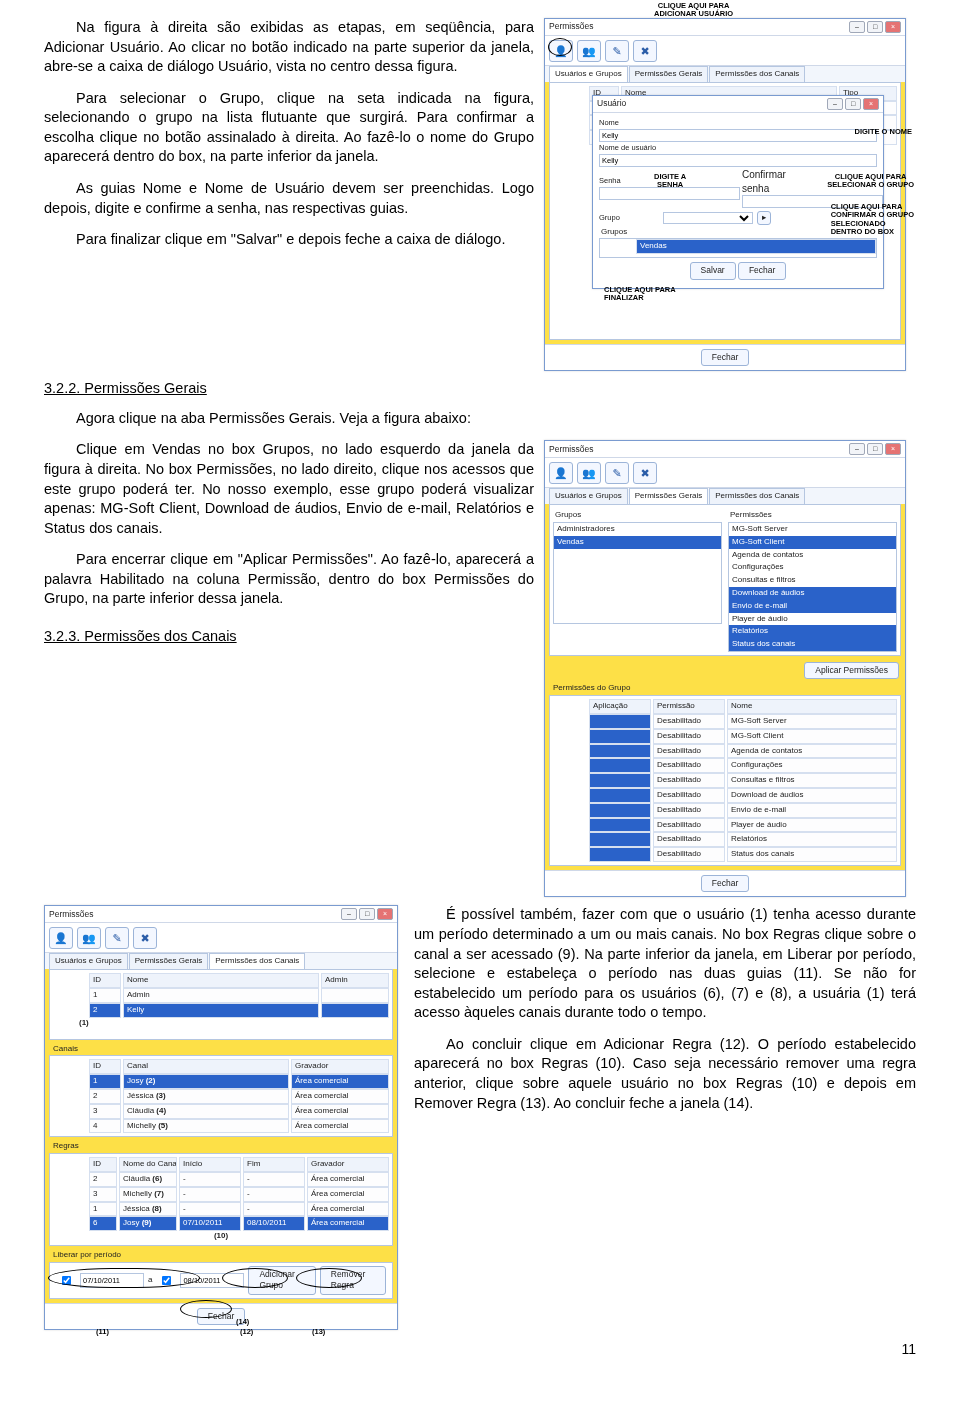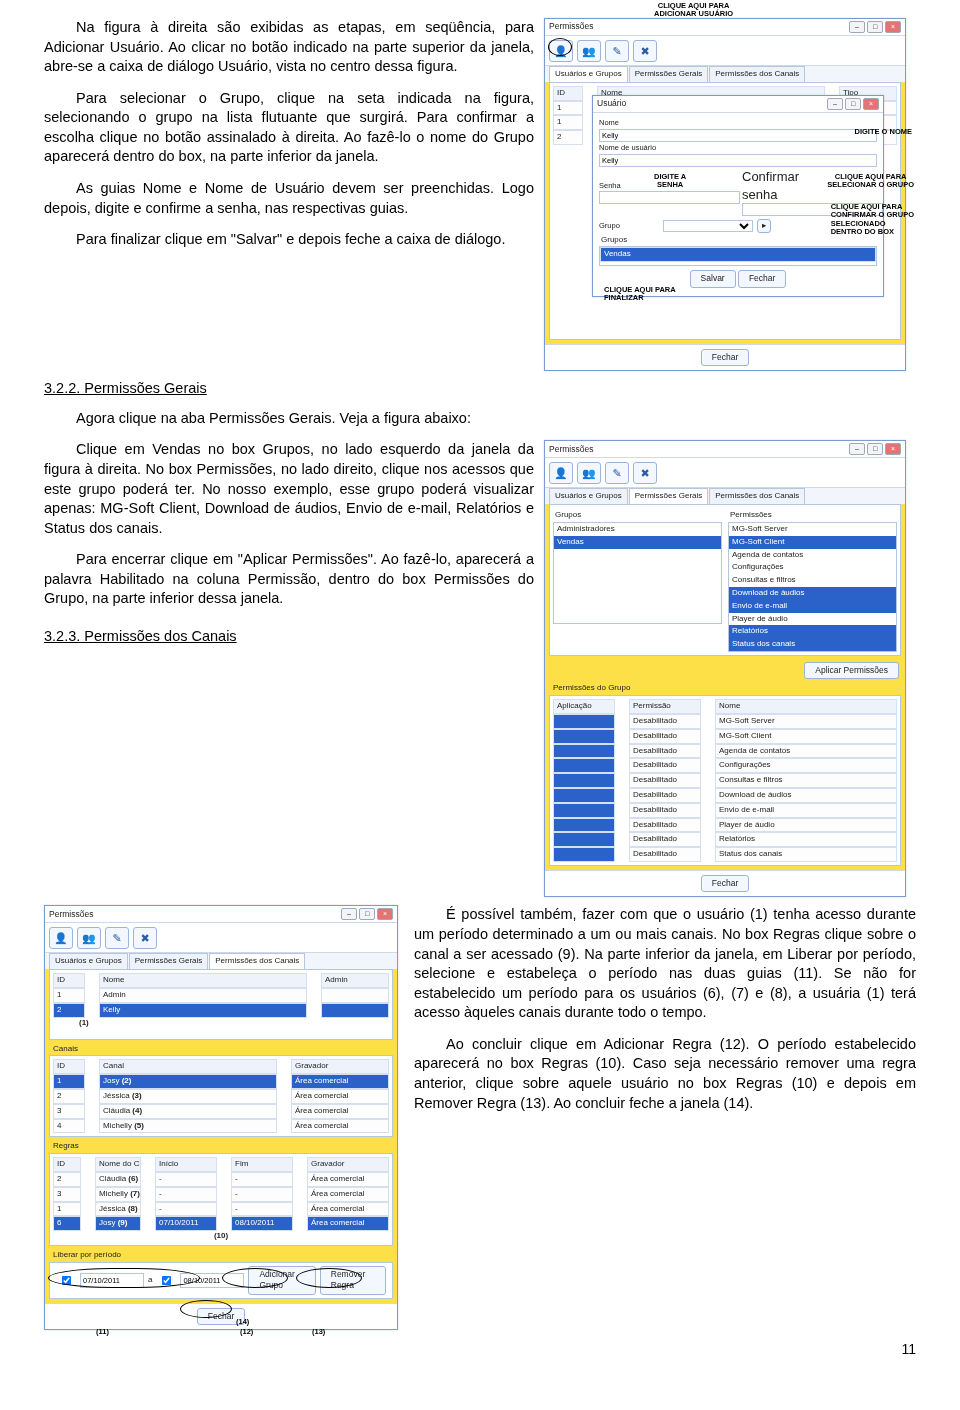--- a/index.html
+++ b/index.html
@@ -53,21 +53,21 @@
     width:22px; height:20px; border:1px solid #9cb4d8; border-radius:3px;
     background:#f3f7ff; display:flex; align-items:center; justify-content:center;
     font-size:11px; color:#2b5da8;
   }
   .tabs { display:flex; gap:1px; padding:0 4px; background:#f2f6fc; font-size:8px; }
   .tab, .tab-active {
     border:1px solid #b5c6e0; border-bottom:none; padding:2px 5px; background:#eef3fb;
   }
   .tab-active { background:#ffffff; }
   .white-frame { margin:0 4px 4px 4px; border:1px solid #b5c6e0; background:#ffffff; padding:3px; }
-  .hdrrow, .row { display:flex; gap:14px; }
+  .hdrrow, .row { display:flex; gap:2px;margin-left:36px; }
   .hdrrow span, .row span {
     border:1px solid #d5dfef; padding:1px 3px; background:#fdfdfe;
     overflow:hidden; white-space:nowrap;
   }
   .hdrrow span { background:#eef3fb; font-weight:normal; }
   .row.selected span { background:#2a62c9; color:#fff; }
   .btn {
     display:inline-block; padding:2px 10px; font-size:8.5px;
     border:1px solid #9cb4d8; border-radius:3px; background:#f3f7ff;
   }
@@ -169,21 +169,21 @@
             </div>
             <div class="fieldrow">
               <input value="Kelly" style="">
             </div>
             <div class="fieldrow" style="gap:8px;">
               <div style="flex:1;">
                 <label style="display:block;font-size:7.5px">Senha</label>
                 <input type="password" style="width: 100%; height: 11px; border: 1px solid rgb(181, 198, 224);">
               </div>
               <div style="flex:1;">
-                <label style="display:block;font-size:13px">Confirmar senha</label>
+                <label style="display:block;font-size:10px">Confirmar senha</label>
                 <input type="password" style="width: 100%; height: 11px; border: 1px solid rgb(181, 198, 224);">
               </div>
             </div>
             <div class="fieldrow" style="margin-top:3px;">
               <label>Grupo</label>
               <select class="tinysel"></select>
               <span class="btn" style="padding:0 4px">▸</span>
             </div>
             <div class="col-label">Grupos</div>
             <div class="listbox" style="min-height:18px;">

